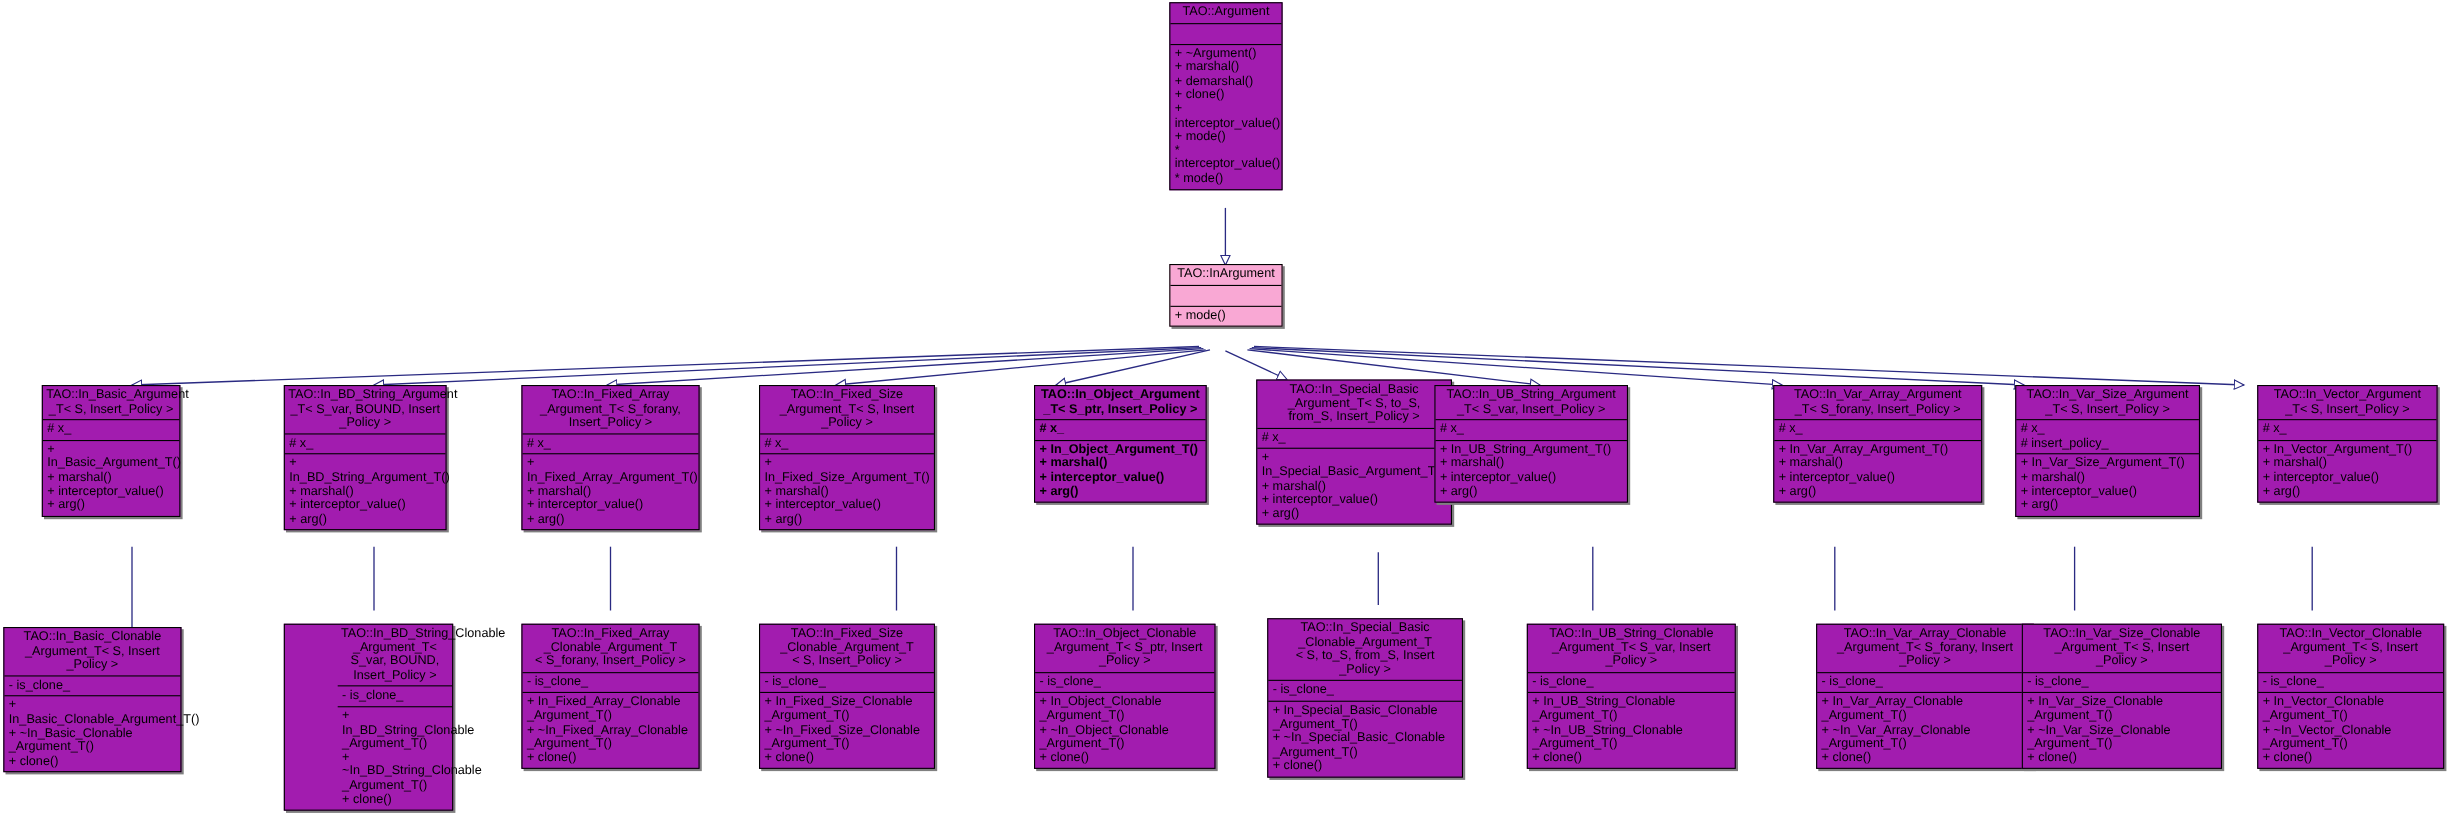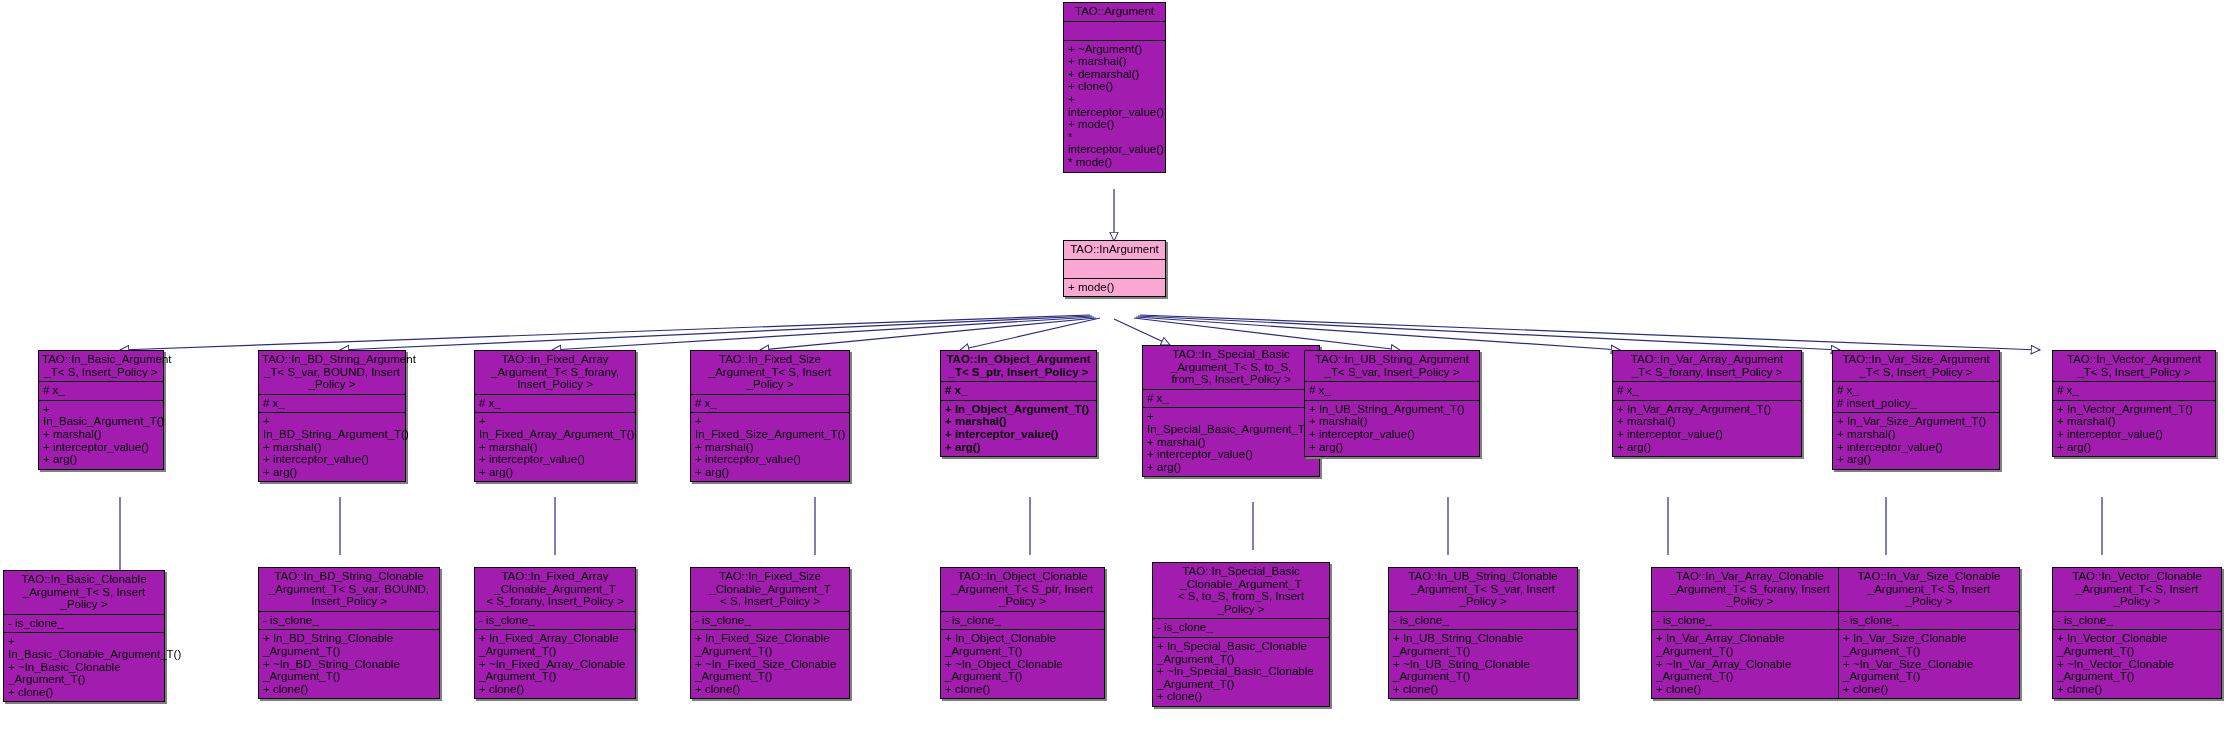--- a/index.html
+++ b/index.html
@@ -230,21 +230,21 @@
     <div class="node-title">TAO::In_Basic_Clonable
 _Argument_T&lt; S, Insert
 _Policy &gt;</div>
     <div class="node-attrs">- is_clone_</div>
     <div class="node-ops">+ In_Basic_Clonable_Argument_T()
 + ~In_Basic_Clonable
 _Argument_T()
 + clone()</div>
   </div>
 
-  <div class="uml-node shadowed" style="left:258px; top:567px; width:182px;">
+  <div class="uml-node shadowed" style="left:258px; top:567px; width:154px;padding-left:48px;">
     <div class="node-title">TAO::In_BD_String_Clonable
 _Argument_T&lt; S_var, BOUND,
 Insert_Policy &gt;</div>
     <div class="node-attrs">- is_clone_</div>
     <div class="node-ops">+ In_BD_String_Clonable
 _Argument_T()
 + ~In_BD_String_Clonable
 _Argument_T()
 + clone()</div>
   </div>

